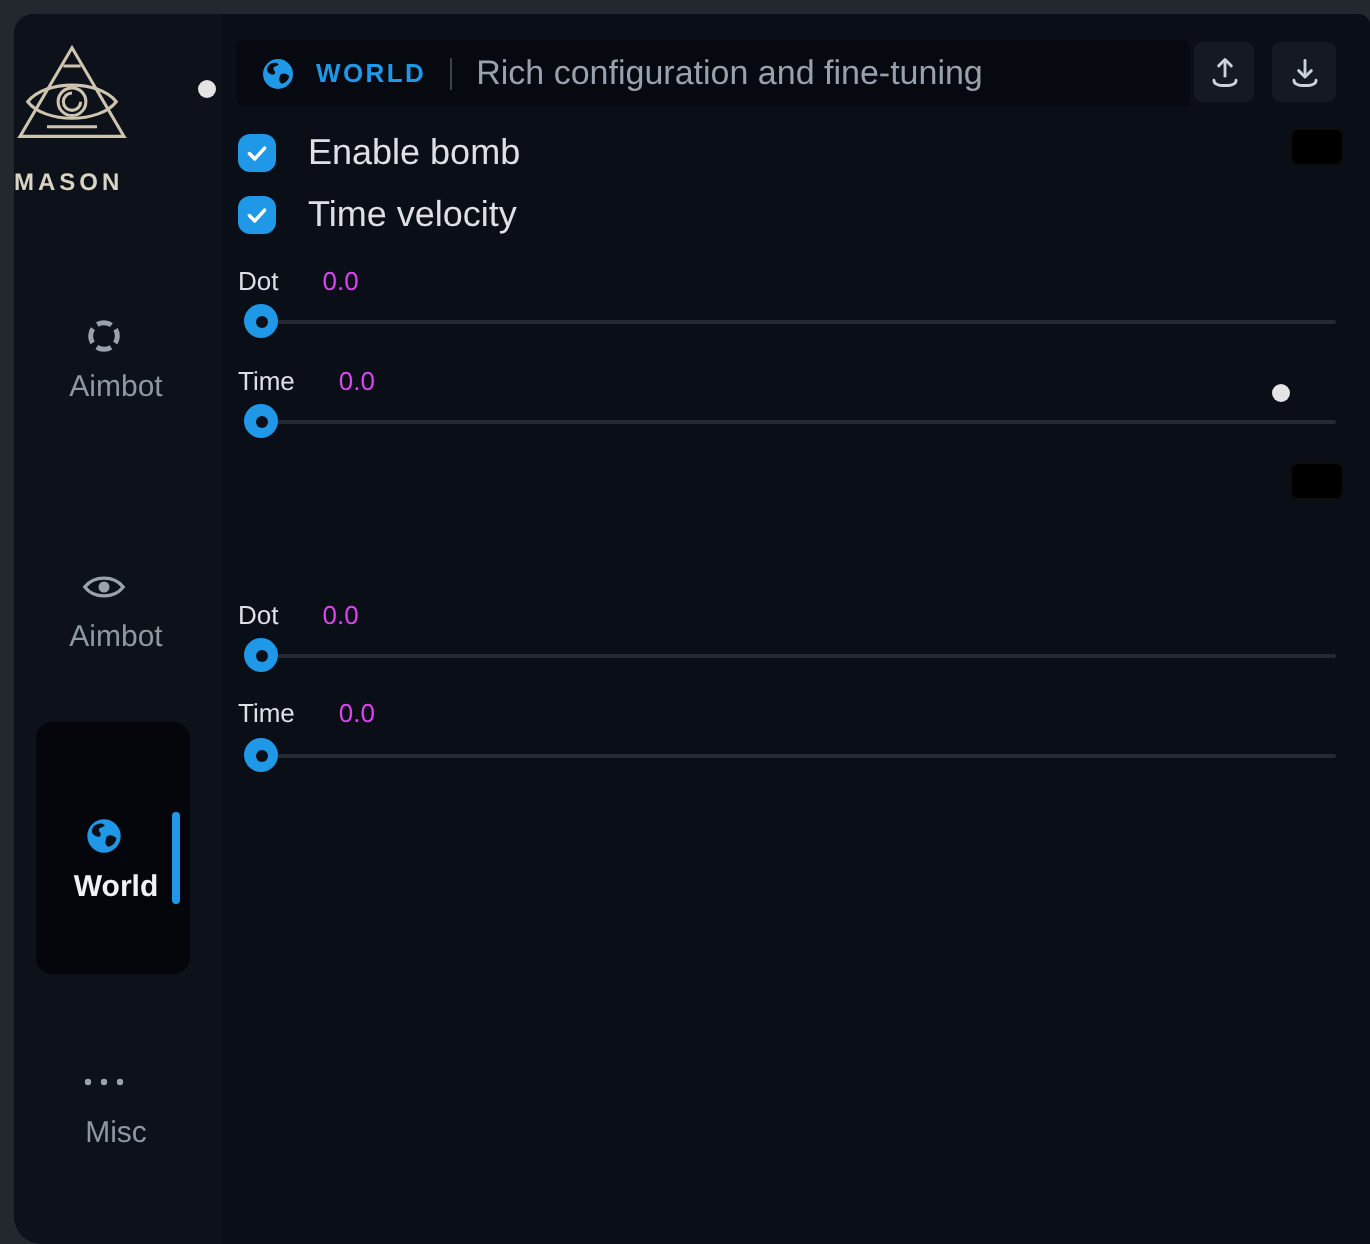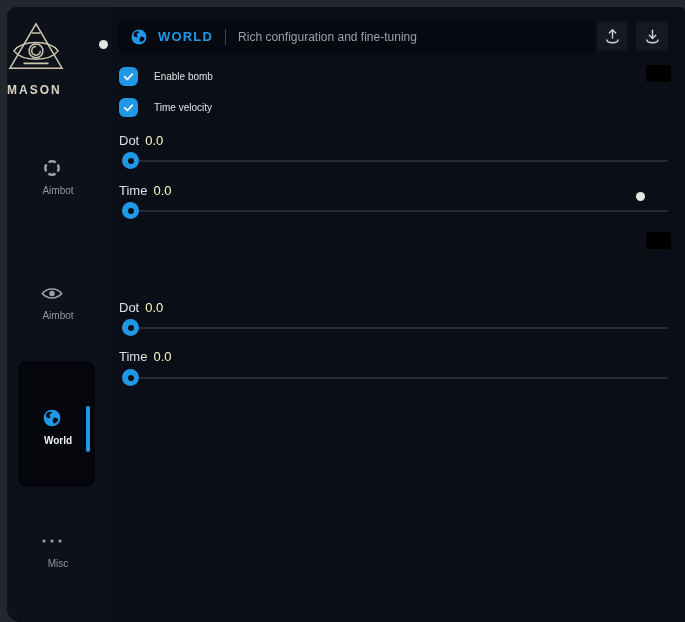--- a/index.html
+++ b/index.html
@@ -7,50 +7,50 @@
   .corner-underlay { position:absolute; right:0; bottom:0; width:22px; height:22px; background:#39466b; }
   .window { position:absolute; left:7px; top:7px; width:678px; height:615px; background:#0b0f17;
             border-radius:10px 6px 0 14px; overflow:hidden; }
 
   
   .sidebar { position:absolute; left:0; top:0; width:104px; height:100%; background:#0d1119; }
   .logo-wrap { position:absolute; left:0; top:14px; width:90px; text-align:left; }
   .logo-name { margin-top:6px; font-size:12px; font-weight:bold; letter-spacing:2px; color:#d9d3c4; }
   .nav-item { position:absolute; left:0; width:90px; text-align:center; cursor:default; }
   .nav-icon { display:flex; justify-content:center; align-items:center; height:20px; }
-  .nav-label { margin-top:7px; font-size:10px; color:#8f97a2;padding-left:12px; }
+  .nav-label { margin-top:7px; font-size:15px; color:#8f97a2;padding-left:12px; }
   .nav-selected-panel { position:absolute; left:11px; top:354px; width:77px; height:126px;
                         background:#04060c; border-radius:8px; }
   .accent-bar { position:absolute; left:79px; top:399px; width:4px; height:46px; background:#2098e8; border-radius:2px; }
   .nav-item.selected .nav-label { color:#eef1f5; font-weight:bold; }
 
   
   .main { position:absolute; left:104px; top:0; width:574px; height:100%; background:#0a0e16; }
 
   .header-bar { position:absolute; left:7px; top:13px; width:477px; height:33px; background:#060910;
                 border-radius:4px; display:flex; align-items:center; padding:0 12px; }
   .header-tab { display:flex; align-items:center; gap:10px; }
   .header-title { font-size:13px; font-weight:bold; letter-spacing:1.2px; color:#2098e8; }
   .header-divider { width:1px; height:16px; background:#3a424d; margin:0 12px; }
-  .header-subtitle { font-size:12px; color:#98a1ac; }
+  .header-subtitle { font-size:17px; color:#98a1ac; }
 
   .icon-btn { position:absolute; top:14px; width:30px; height:30px; background:#141922; border-radius:4px;
               display:flex; align-items:center; justify-content:center; cursor:pointer; }
   .icon-btn.upload { left:486px; }
   .icon-btn.download { left:525px; width:32px; }
 
   .check-row { position:absolute; left:8px; display:flex; align-items:center; gap:16px; height:19px; }
   .checkbox { width:19px; height:19px; border-radius:6px; background:#2098e8; display:flex;
               align-items:center; justify-content:center; cursor:pointer; }
-  .check-label { font-size:10px; color:#dde1e6; }
+  .check-label { font-size:18px; color:#dde1e6; }
   .swatch { position:absolute; left:534px; width:27px; height:19px; background:#000;
             border:1px solid rgba(255,255,255,0.05); border-radius:4px; cursor:pointer; }
 
   .slider-label { position:absolute; left:8px; font-size:13px; color:#dde1e6; }
-  .slider-label .val { color:#fef9c3; margin-left:6px; }
+  .slider-label .val { color:#d946ef; margin-left:22px; }
   .slider { position:absolute; left:11px; width:546px; height:17px; cursor:pointer; }
   .slider .track { position:absolute; left:0; right:0; top:7.5px; height:2px; background:#262b33; border-radius:1px; }
   .slider .thumb { position:absolute; left:0; top:0; width:17px; height:17px; border-radius:50%; background:#2098e8;
                    display:flex; align-items:center; justify-content:center; }
   .slider .thumb-dot { width:6px; height:6px; border-radius:50%; background:#0b1018; }
 
   .cursor-dot { position:absolute; width:9px; height:9px; border-radius:50%; background:#e4e4e4; }
 </style>
 </head>
 <body>

